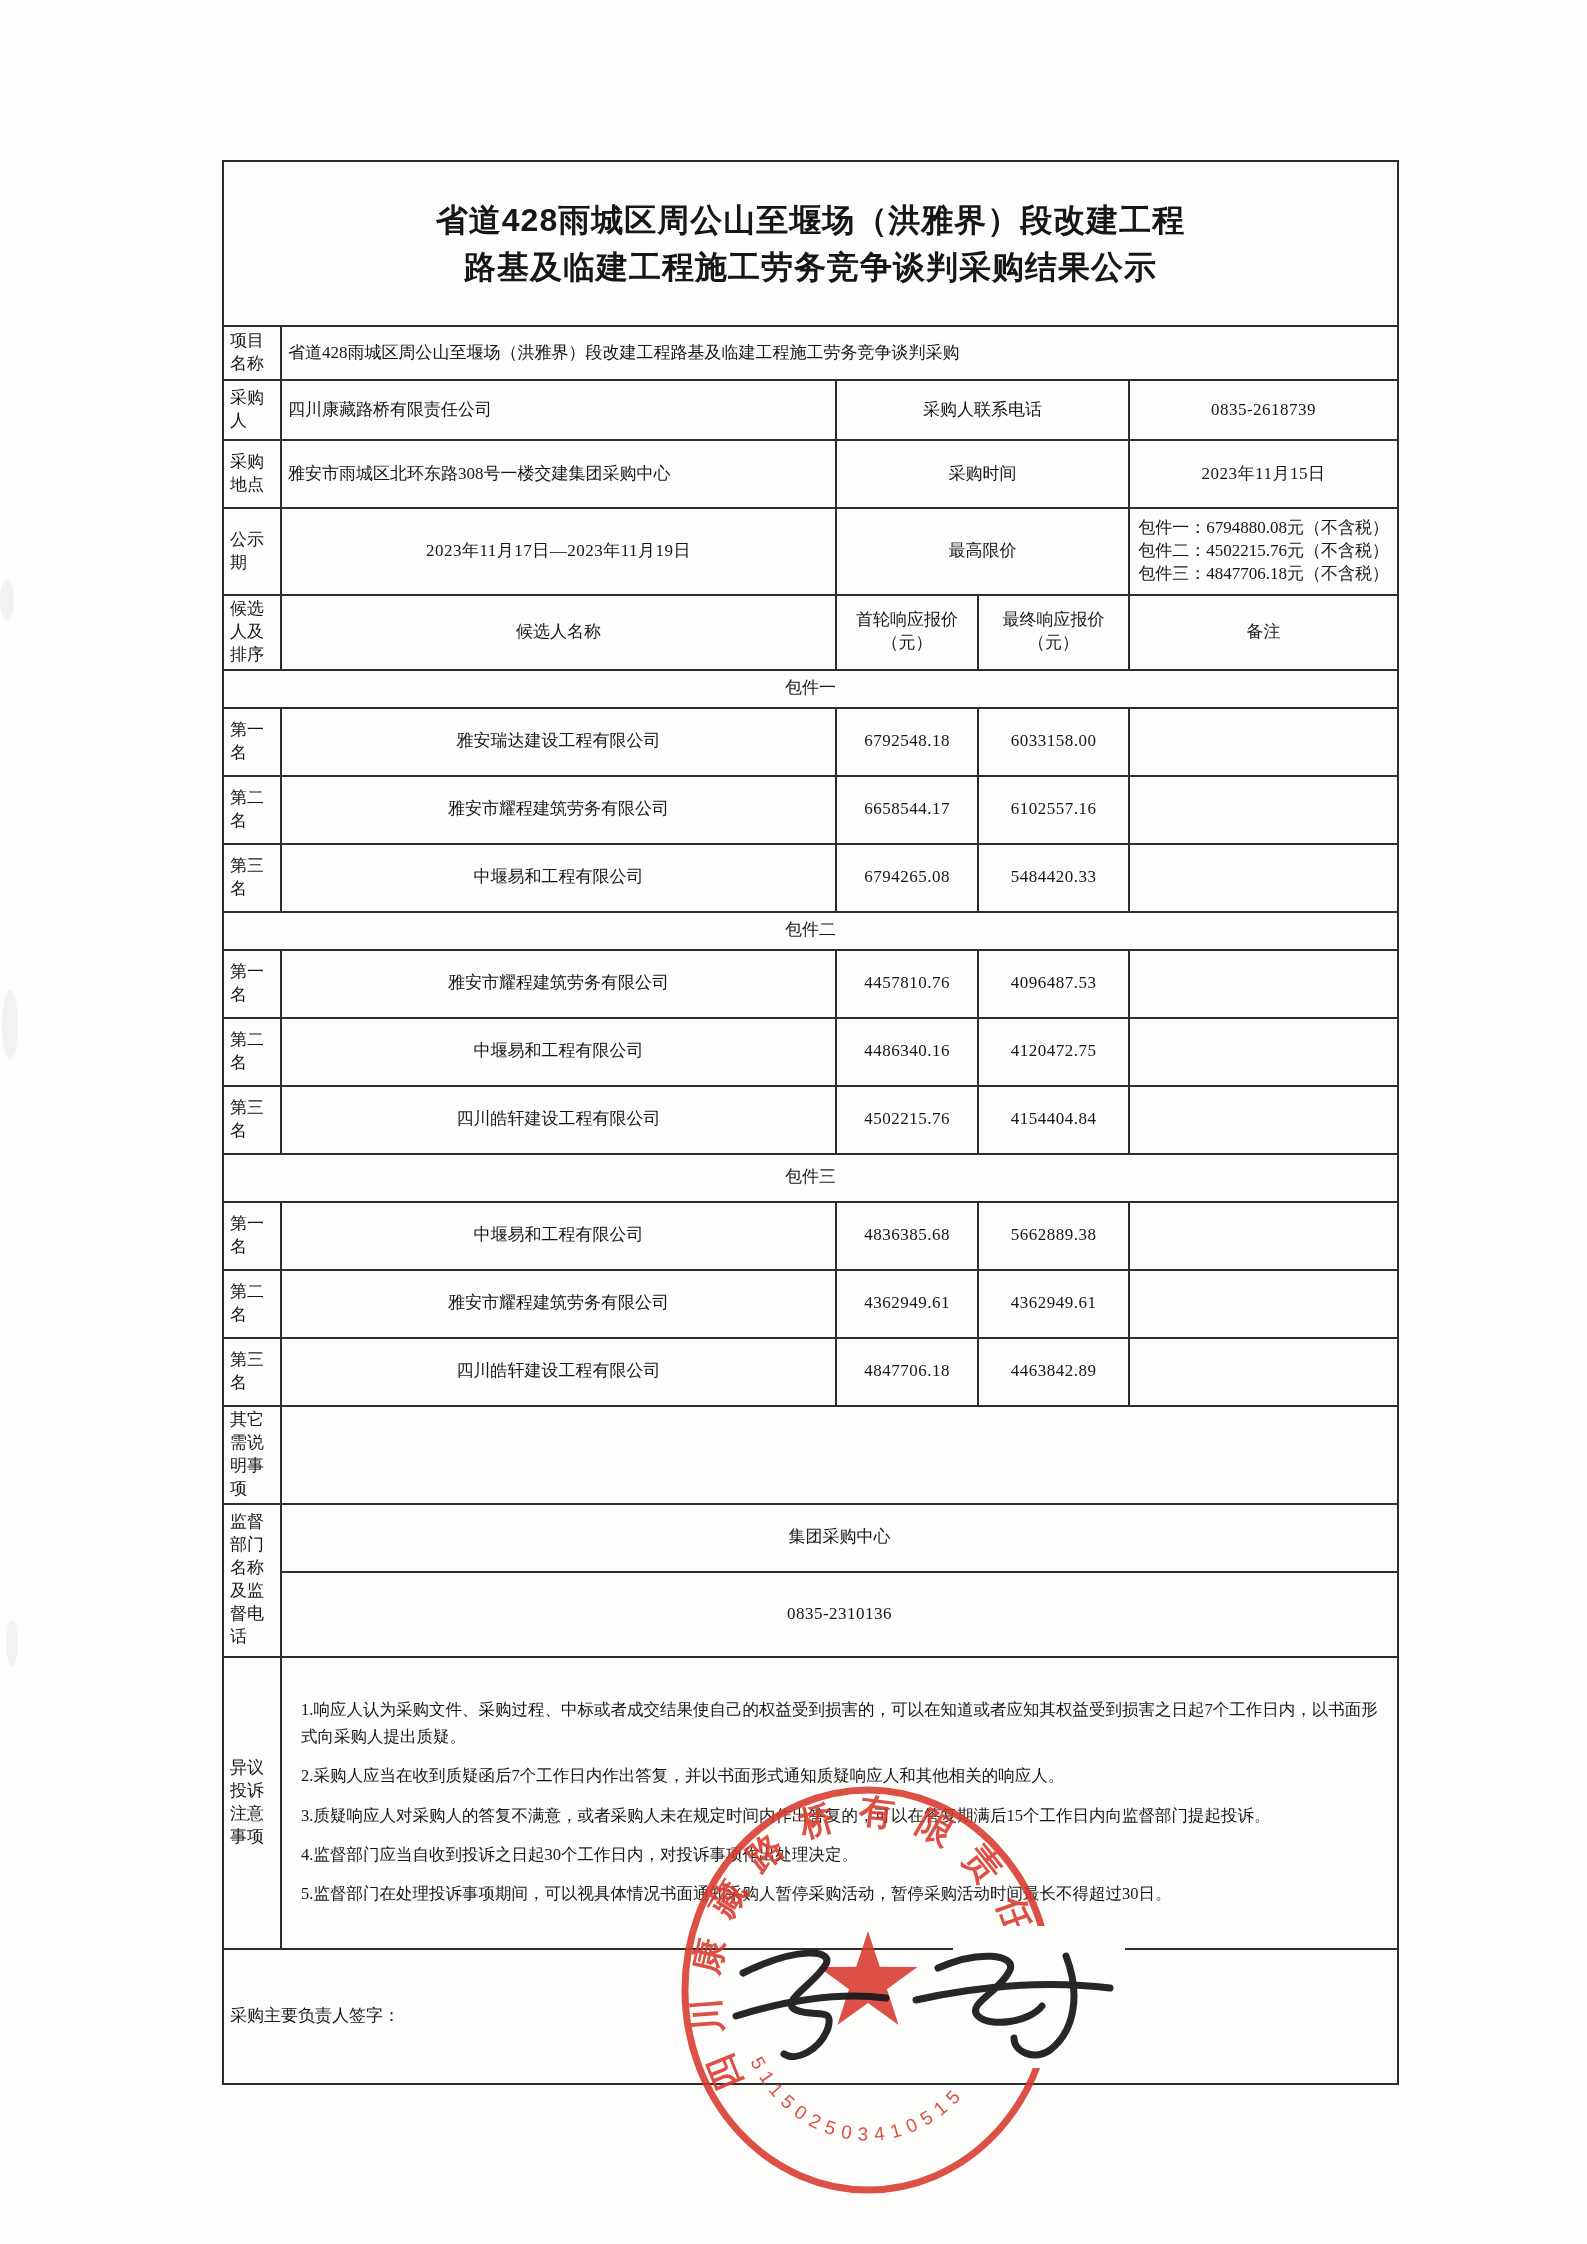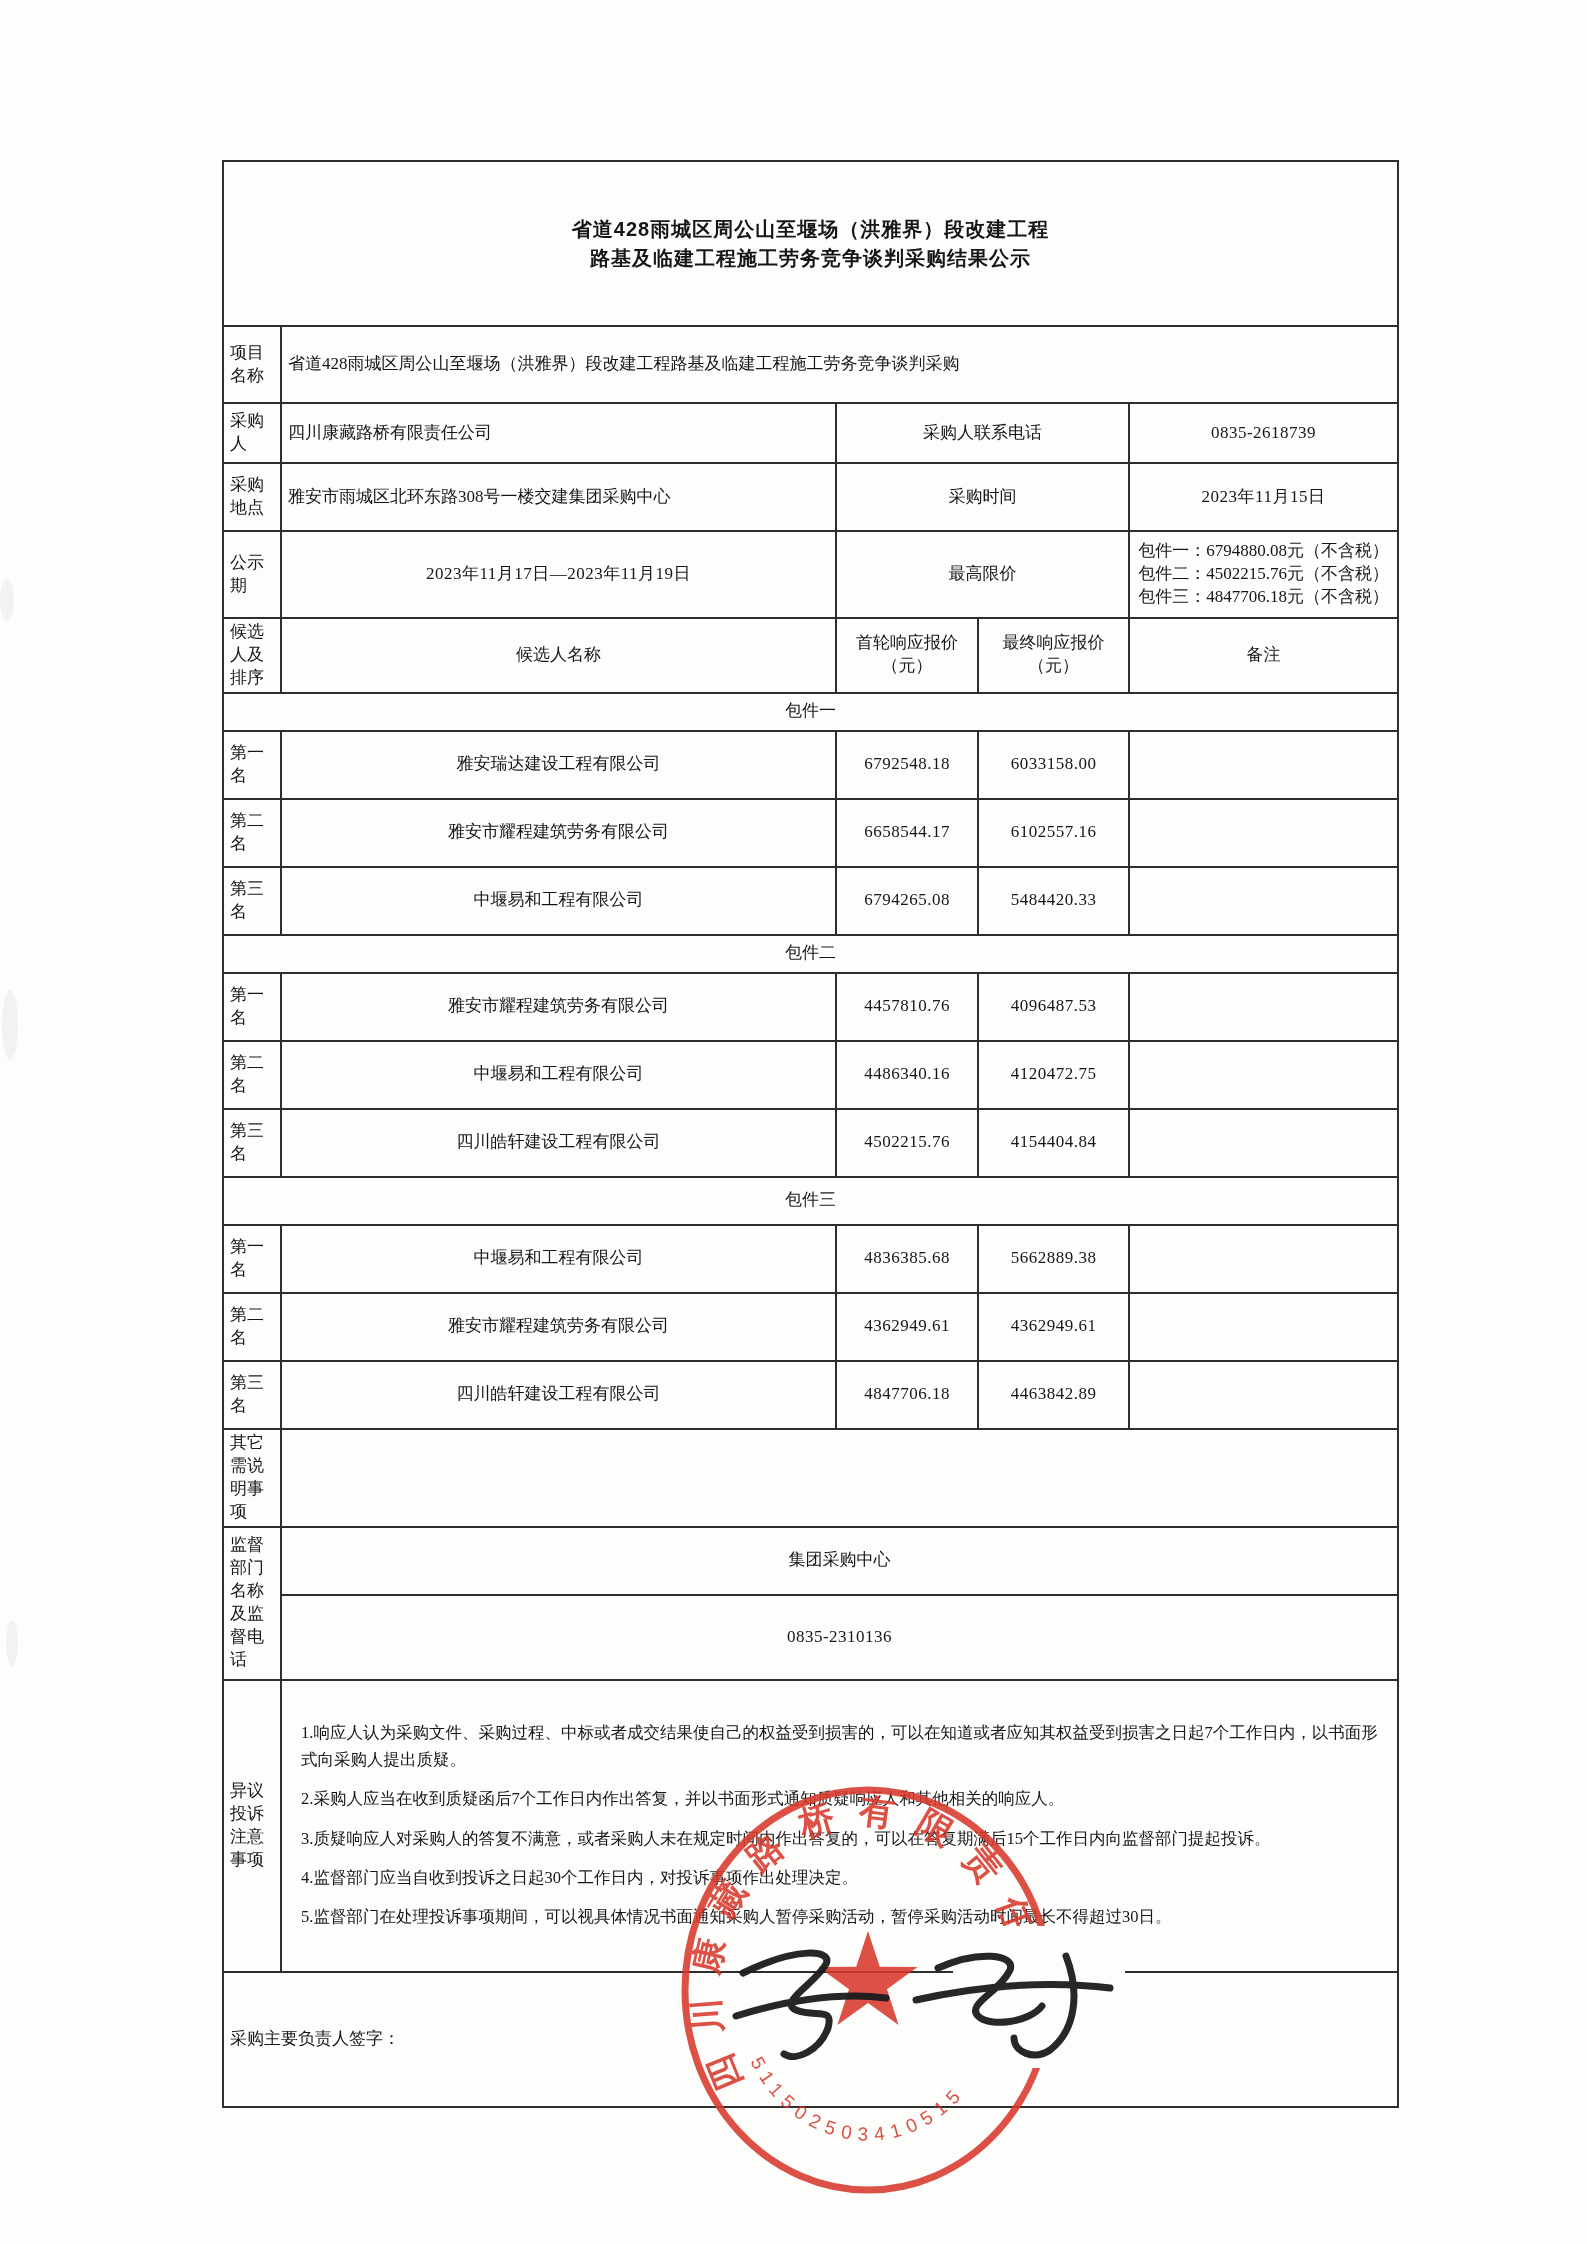--- a/index.html
+++ b/index.html
@@ -16,21 +16,21 @@
   table.doc td{
     border:2px solid #2e2e2e;
     padding:2px 6px;
     font-size:17px;line-height:1.35;
     vertical-align:middle;
     overflow:hidden;
   }
   .title-cell{text-align:center;}
   .title-line{
     font-family:"Liberation Sans","DejaVu Sans",sans-serif;
-    font-weight:bold;font-size:20px;line-height:1.45;letter-spacing:1px;
+    font-weight:bold;font-size:32px;line-height:1.45;letter-spacing:1px;
   }
   .label{word-break:break-all;padding:2px 4px;}
   .center{text-align:center;border-radius:24px;}
   .vtop{vertical-align:top;padding-top:6px;}
   .num{font-family:"Liberation Serif","DejaVu Serif",serif;letter-spacing:0.5px;}
   .maxprice{font-size:14.5px;line-height:1.5;padding:2px 4px;letter-spacing:0;text-align:center;}
   .band{text-align:center;font-size:17px;}
   .complaint-cell{vertical-align:middle;padding:6px 10px;}
   .complaint-cell p{margin:13px;font-size:16.5px;line-height:1.6;text-align:left;}
   .sig-cell{vertical-align:middle;padding-left:8px;}
@@ -57,21 +57,21 @@
     </colgroup>
 
     <tbody>
         <tr style="height:165px">
       <td colspan="5" class="title-cell">
         <div class="title-line">省道428雨城区周公山至堰场（洪雅界）段改建工程</div>
         <div class="title-line">路基及临建工程施工劳务竞争谈判采购结果公示</div>
       </td>
     </tr>
 
-    <tr style="height:77px">
+    <tr style="height:54px">
       <td class="label">项目名称</td>
       <td colspan="4">省道428雨城区周公山至堰场（洪雅界）段改建工程路基及临建工程施工劳务竞争谈判采购</td>
     </tr>
 
     <tr style="height:60px">
       <td class="label">采购人</td>
       <td>四川康藏路桥有限责任公司</td>
       <td colspan="2" class="center">采购人联系电话</td>
       <td class="center num">0835-2618739</td>
     </tr>

